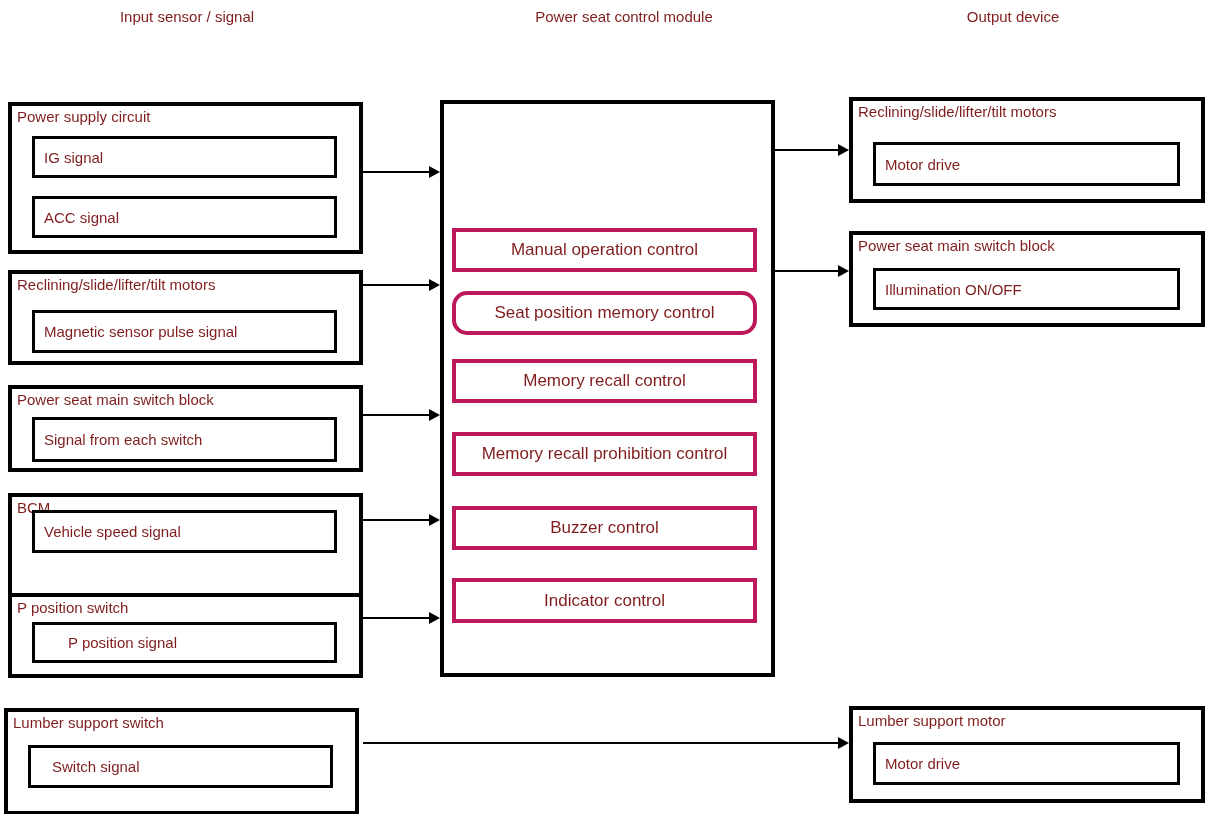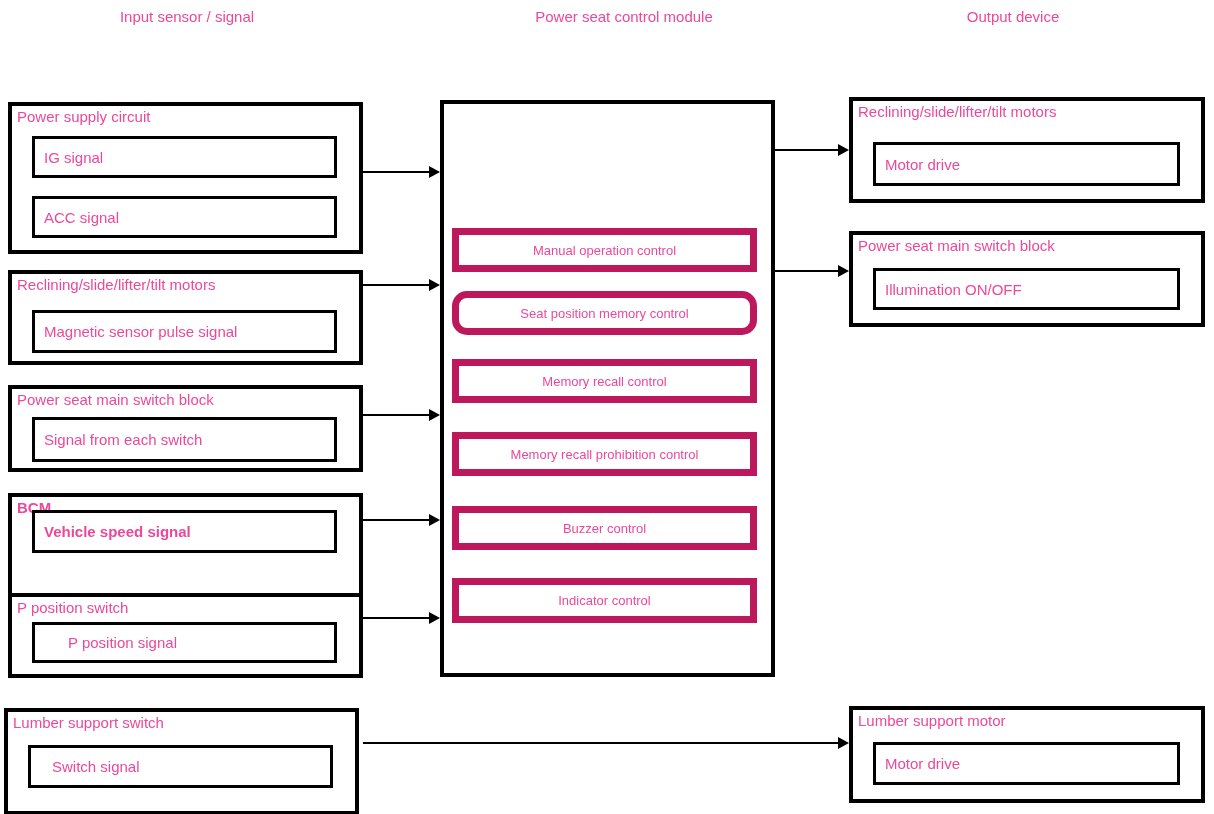--- a/index.html
+++ b/index.html
@@ -6,21 +6,21 @@
     margin: 0;
     padding: 0;
     background: #ffffff;
   }
   .canvas {
     position: relative;
     width: 1214px;
     height: 814px;
     background: #ffffff;
     font-family: "Liberation Sans", sans-serif;
-    color: #ec4899;
+    color: #7f1d1d;
     overflow: hidden;
   }
   .col-header {
     position: absolute;
     height: 20px;
     font-size: 15px;
     text-align: center;
     line-height: 20px;
     white-space: nowrap;
   }
@@ -52,26 +52,26 @@
     position: absolute;
     left: 0;
     top: 28px;
     width: 100%;
     text-align: center;
     font-size: 15px;
   }
   .fbox {
     position: absolute;
     box-sizing: border-box;
-    border: 7px solid #be185d;
+    border: 4px solid #be185d;
     background: #ffffff;
     display: flex;
     align-items: center;
     justify-content: center;
-    font-size: 13px;
+    font-size: 17px;
     white-space: nowrap;
   }
   .arrow {
     position: absolute;
     height: 12px;
   }
   .arrow .line {
     position: absolute;
     left: 0;
     right: 9px;
@@ -116,21 +116,21 @@
     </div>
   </div>
 
   <div class="obox" style="left:8px; top:385px; width:355px; height:87px;">
     <div class="obox-title">Power seat main switch block</div>
     <div class="ibox" style="left:20px; top:28px; width:305px; height:45px;">
       <span>Signal from each switch</span>
     </div>
   </div>
 
-  <div class="obox" style="left:8px; top:493px; width:355px; height:108px;font-weight:bold;">
+  <div class="obox" style="left:8px; top:493px; width:355px; height:108px;">
     <div class="obox-title">BCM</div>
     <div class="ibox" style="left:20px; top:13px; width:305px; height:43px;">
       <span>Vehicle speed signal</span>
     </div>
   </div>
 
   <div class="obox" style="left:8px; top:593px; width:355px; height:85px;">
     <div class="obox-title">P position switch</div>
     <div class="ibox" style="left:20px; top:25px; width:305px; height:41px;padding-left:33px;">
       <span>P position signal</span>

